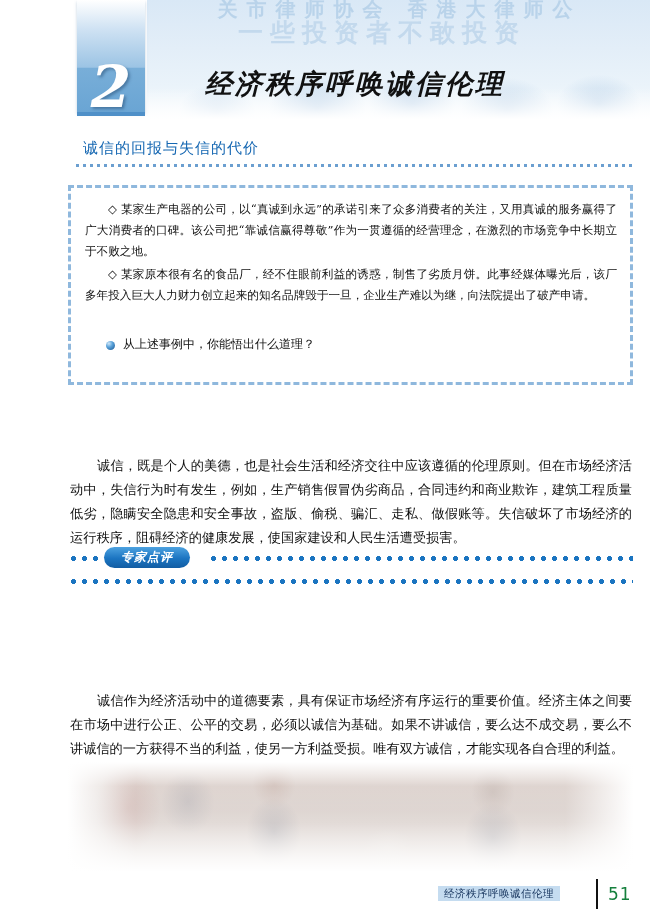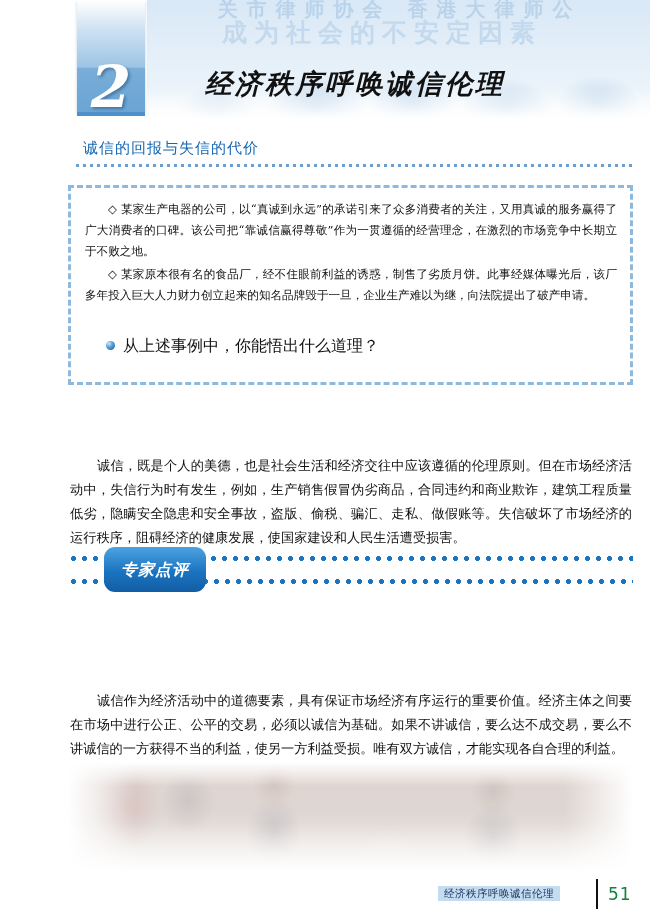--- a/index.html
+++ b/index.html
@@ -158,22 +158,22 @@
     margin-bottom: 3px;
   }
   .q-bullet {
     width: 9px; height: 9px;
     border-radius: 50%;
     margin: 5px 8px 0 0;
     flex: 0 0 auto;
     background: radial-gradient(circle at 32% 28%, #cfe6f8 0%, #5ba3da 40%, #15518f 100%);
   }
   .q-text {
-    font-family: Liberation Serif, serif;
-    font-size: 16px;
+    font-family: Liberation Mono, monospace;
+    font-size: 12px;
     line-height: 19px;
     color: #111111;
   }
 
   
   .body-para {
     position: absolute;
     font-family: "DejaVu Sans", "Liberation Sans", sans-serif;
     font-size: 13.2px;
     line-height: 24px;
@@ -206,25 +206,25 @@
     left: 0; top: 9px;
     width: 34px; height: 5px;
     background-image: radial-gradient(circle, #1a74c0 40%, rgba(0,0,0,0) 42%);
     background-size: 11px 5px;
     background-repeat: repeat-x;
   }
   .expert-badge {
     position: absolute;
     left: 36px; top: 0;
     height: 21px;
-    padding: 12px 17px;
+    padding: 0 17px;
     border-radius: 11px;
     background: linear-gradient(to bottom, #4da2e0 0%, #1b74c1 55%, #125da3 100%);
     color: #ffffff;
-    font-size: 16px;
+    font-size: 12px;
     font-weight: bold;
     font-style: italic;
     letter-spacing: 1px;
     line-height: 21px;
     white-space: nowrap;
   }
   .expert-dots-right {
     position: absolute;
     left: 140px; top: 9px;
     right: 0; height: 5px;
@@ -305,21 +305,21 @@
     color: #15803d;
     letter-spacing: 1px;
   }
 </style>
 </head>
 <body>
 
 <div class="page-header">
   <div class="header-photo">
     <div class="banner-line-1">关市律师协会  香港大律师公</div>
-    <div class="banner-line-2">成为社会的不安定因素</div>
+    <div class="banner-line-2">一些投资者不敢投资</div>
   </div>
   <div class="chapter-badge">
     <div class="num">2</div>
   </div>
   <div class="chapter-accent"></div>
   <div class="chapter-title">经济秩序呼唤诚信伦理</div>
 </div>
 
 <div class="section-heading">诚信的回报与失信的代价</div>
 <div class="heading-dots"></div>

